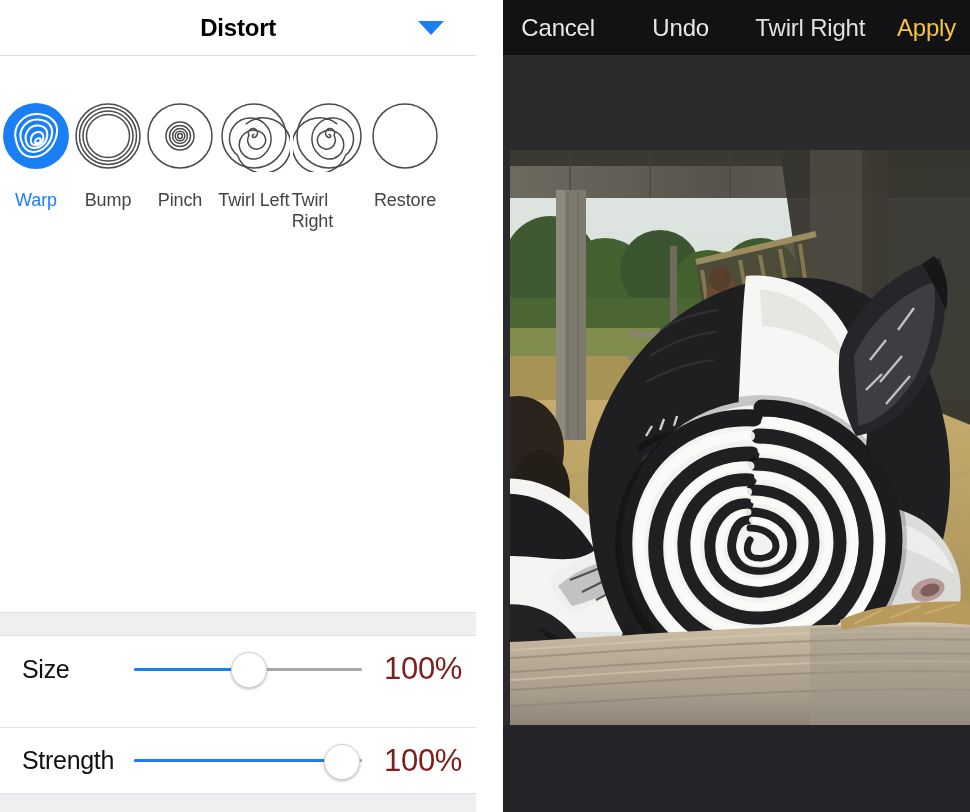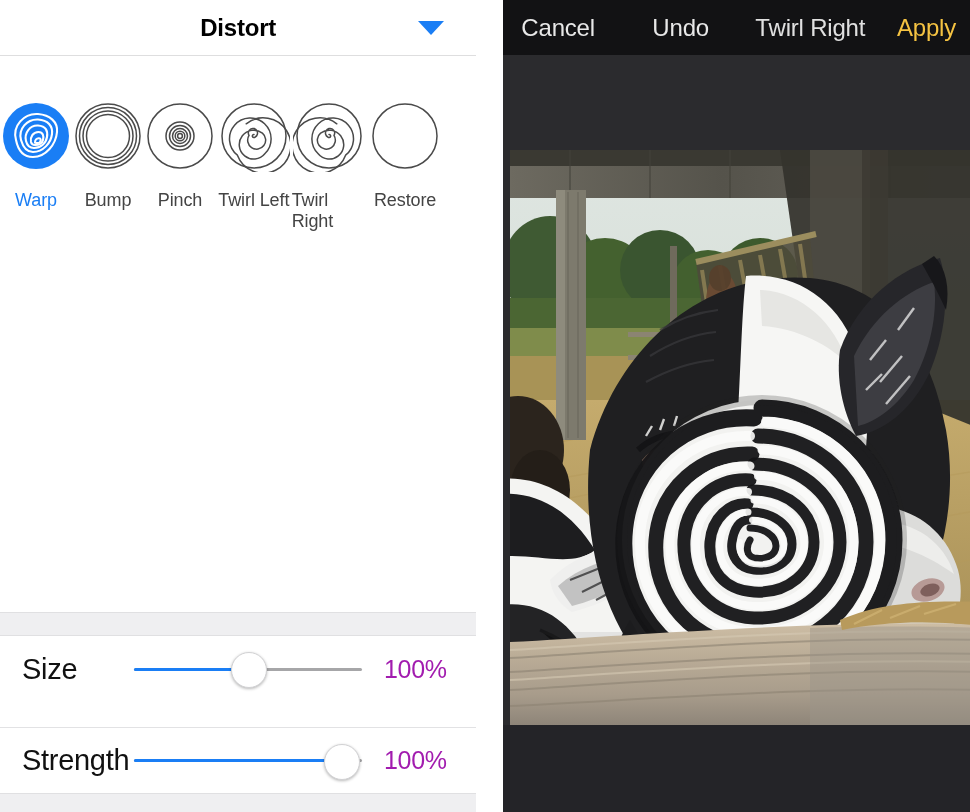--- a/index.html
+++ b/index.html
@@ -112,21 +112,21 @@
     display: flex;
     align-items: center;
     padding: 0 0 0 22px;
     box-sizing: border-box;
   }
   .slider-row + .slider-row {
     border-top: 1px solid #e2e2e4;
     margin-top: 25px;
   }
   .slider-label {
-    font-size: 29px;
+    font-size: 25px;
     color: #111111;
     width: 112px;
     flex: 0 0 auto;
     letter-spacing: -0.3px;
   }
   .slider-track-wrap {
     position: relative;
     width: 228px;
     height: 44px;
     flex: 0 0 auto;
@@ -158,22 +158,22 @@
     height: 34px;
     margin-top: -17px;
     margin-left: -17px;
     border-radius: 50%;
     background: #ffffff;
     border: 1px solid #d2d2d4;
     box-shadow: 0 1px 3px rgba(0,0,0,0.28);
     cursor: pointer;
   }
   .slider-value {
-    font-size: 25px;
-    color: #a21caf;
+    font-size: 31px;
+    color: #7f1d1d;
     margin-left: 22px;
     letter-spacing: -0.3px;
   }
   .bottom-strip {
     height: 18px;
     background: #efeff1;
     border-top: 1px solid #e0e0e2;
   }
 
   

